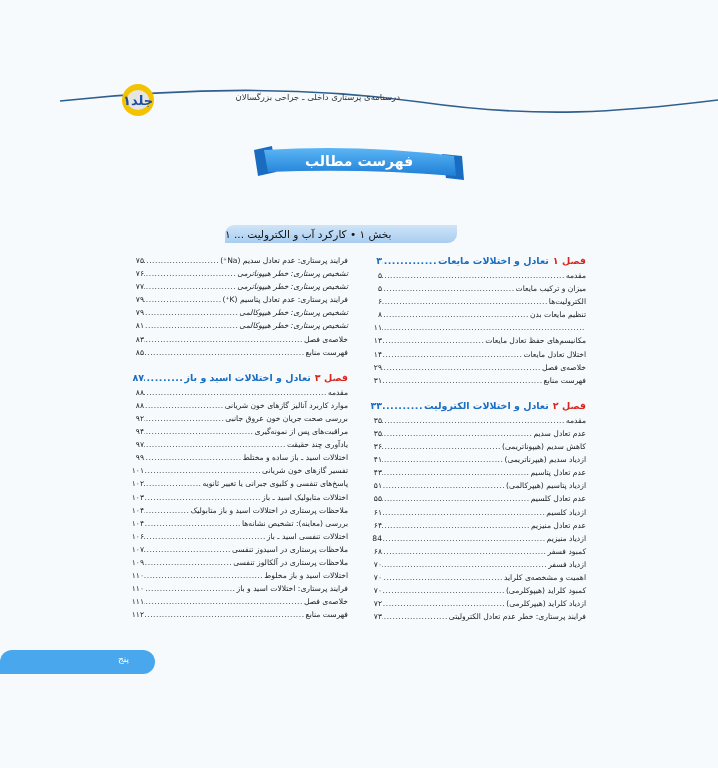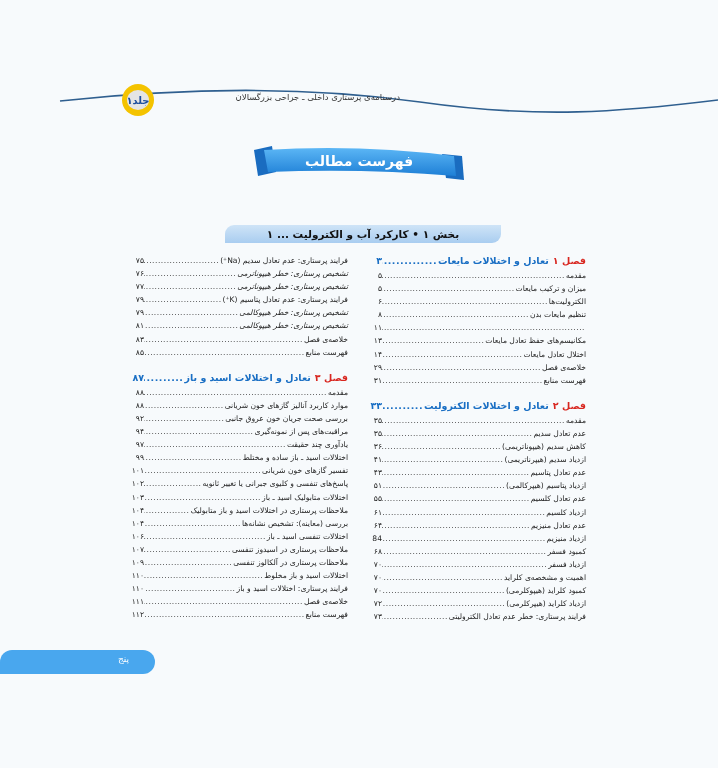--- a/index.html
+++ b/index.html
@@ -11,31 +11,31 @@
   .running-head {
     position:absolute; top:92px; left:170px; width:230px; direction:rtl;
     font-size:8.5px; color:#333; text-align:right;
   }
   .vol-badge {
     position:absolute; left:122px; top:84px; width:32px; height:32px; border-radius:50%;
     background:#f4c300; display:flex; align-items:center; justify-content:center;
   }
   .vol-badge-inner {
     width:22px; height:20px; border-radius:50%; background:#e5e5e5; display:flex; align-items:center;
-    justify-content:center; font-size:10px; font-weight:bold; color:#1d4e9e; direction:rtl;
+    justify-content:center; font-size:13px; font-weight:bold; color:#1d4e9e; direction:rtl;
   }
   .ribbon { position:absolute; left:250px; top:142px; width:218px; height:42px; }
   .ribbon-title {
     position:absolute; left:250px; top:148px; width:218px; text-align:center; direction:rtl;
     color:#fff; font-weight:bold; font-size:14px; line-height:26px;
   }
   .section-bar {
-    position:absolute; left:225px; top:225px; width:276px; height:18px;
+    position:absolute; left:225px; top:225px; width:232px; height:18px;
     background:linear-gradient(#cfe4f7,#a9cdf0); border-radius:9px 0 9px 0;
-    direction:rtl; text-align:center; font-size:10.5px; font-weight:bold; line-height:18px; color:#111;
+    direction:rtl; text-align:left; font-size:10.5px; font-weight:normal; line-height:18px; color:#111;
   }
   .col { position:absolute; top:254px; width:218px; direction:rtl; }
   .col.right { left:368px; }
   .col.left { left:130px; }
   .chap {
     display:flex; align-items:baseline; font-size:9.5px; font-weight:bold; color:#1a6fc4;
     height:13px; line-height:13px; margin-bottom:2px;
   }
   .chap .num-label { color:#d8261f; margin-left:4px; white-space:nowrap; }
   .row {

